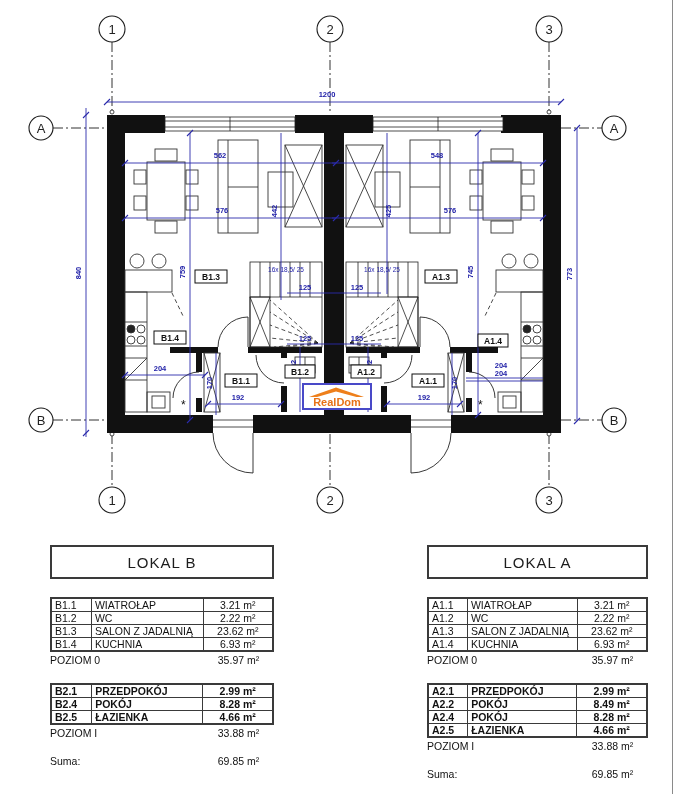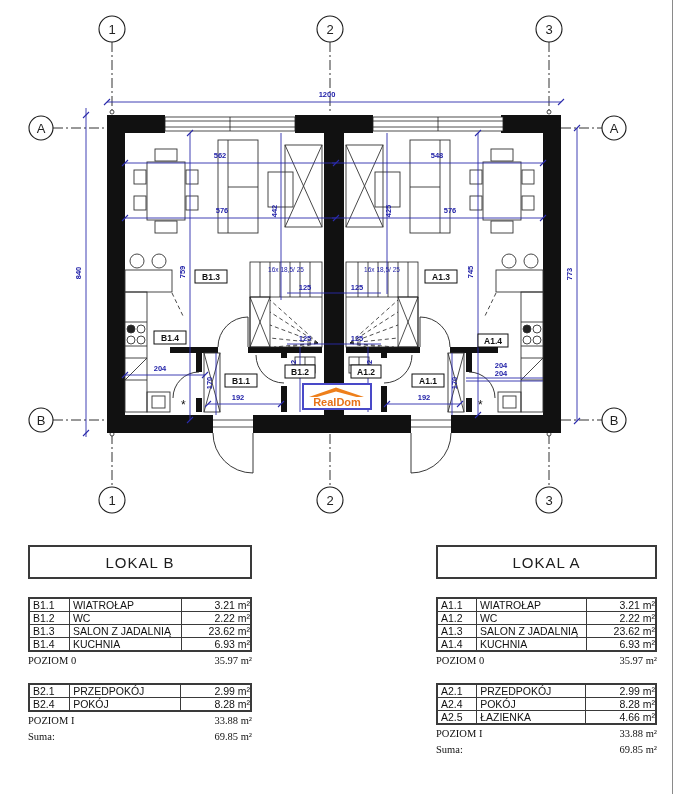--- a/index.html
+++ b/index.html
@@ -2,33 +2,33 @@
 <html><head>
 <meta charset="utf-8">
 <style>
   html,body{margin:0;padding:0;background:#fff;}
   .canvas{position:relative;width:674px;height:794px;background:#fff;
           font-family:"Liberation Sans",sans-serif;overflow:hidden;}
   .plan-svg{position:absolute;left:0;top:0;}
   .edge-line{position:absolute;left:672px;top:0;width:1px;height:794px;background:#8a8a8a;}
 
   .lokal{position:absolute;top:545px;}
-  .lokal-b{left:28px;width:224px;}
-  .lokal-a{left:436px;width:221px;}
+  .lokal-b{left:50px;width:224px;}
+  .lokal-a{left:427px;width:221px;}
   .title-box{height:30px;border:2px solid #3a3a3a;display:flex;align-items:center;
              justify-content:center;font-size:15px;letter-spacing:1px;color:#1d1d1d;}
   .area-table{width:100%;border-collapse:collapse;border:2px solid #3a3a3a;margin-top:18px;}
-  .area-table.level1{margin-top:16px;}
+  .area-table.level1{margin-top:16px;font-weight:bold;}
   .area-table td{border:1.5px solid #3a3a3a;font-size:10.5px;color:#111;
                  height:12px;line-height:12px;padding:0 0 0 3px;white-space:nowrap;}
-  .area-table td.area{text-align:right;padding:0;}
-  .total-row{display:flex;align-items:center;font-size:10.5px;color:#111;height:14px;margin-top:1px;font-family:Liberation Serif, serif;}
+  .area-table td.area{text-align:center;padding:0;}
+  .total-row{display:flex;align-items:center;font-size:10.5px;color:#111;height:14px;margin-top:1px;}
   .total-row .lbl{flex:1;}
-  .total-row .val{width:71px;text-align:right;}
-  .suma-row{margin-top:2px;}
+  .total-row .val{width:71px;text-align:center;}
+  .suma-row{margin-top:14px;}
   text{font-family:"Liberation Sans",sans-serif;}
   .dimtxt{fill:#2222a8;font-size:7.5px;font-weight:bold;}
   .gridtxt{fill:#222;font-size:13px;}
   .roomtxt{fill:#111;font-size:8.5px;font-weight:bold;}
   .stairtxt{fill:#2222a8;font-size:6.5px;}
   .logotxt{fill:#e87318;font-size:11px;font-weight:bold;}
   .startxt{fill:#111;font-size:12px;}
 </style>
 </head>
 <body>
@@ -392,20 +392,25 @@
           <tr>
       <td>B2.1</td>
       <td>PRZEDPOKÓJ</td>
       <td class="area">2.99 m²</td>
     </tr>
     <tr>
       <td>B2.4</td>
       <td>POKÓJ</td>
       <td class="area">8.28 m²</td>
     </tr>
+    <tr>
+      <td>B2.5</td>
+      <td>ŁAZIENKA</td>
+      <td class="area">4.66 m²</td>
+    </tr>
   </tbody>
       </table>
   <div class="total-row">
     <span class="lbl">POZIOM I</span>
     <span class="val">33.88 m²</span>
   </div>
   <div class="total-row suma-row">
     <span class="lbl">Suma:</span>
     <span class="val">69.85 m²</span>
   </div>
@@ -454,20 +459,25 @@
           <col style="width:110px">
           <col style="width:71px">
         </colgroup>
     <tbody>
           <tr>
       <td>A2.1</td>
       <td>PRZEDPOKÓJ</td>
       <td class="area">2.99 m²</td>
     </tr>
     <tr>
+      <td>A2.2</td>
+      <td>POKÓJ</td>
+      <td class="area">8.49 m²</td>
+    </tr>
+    <tr>
       <td>A2.4</td>
       <td>POKÓJ</td>
       <td class="area">8.28 m²</td>
     </tr>
     <tr>
       <td>A2.5</td>
       <td>ŁAZIENKA</td>
       <td class="area">4.66 m²</td>
     </tr>
   </tbody>

